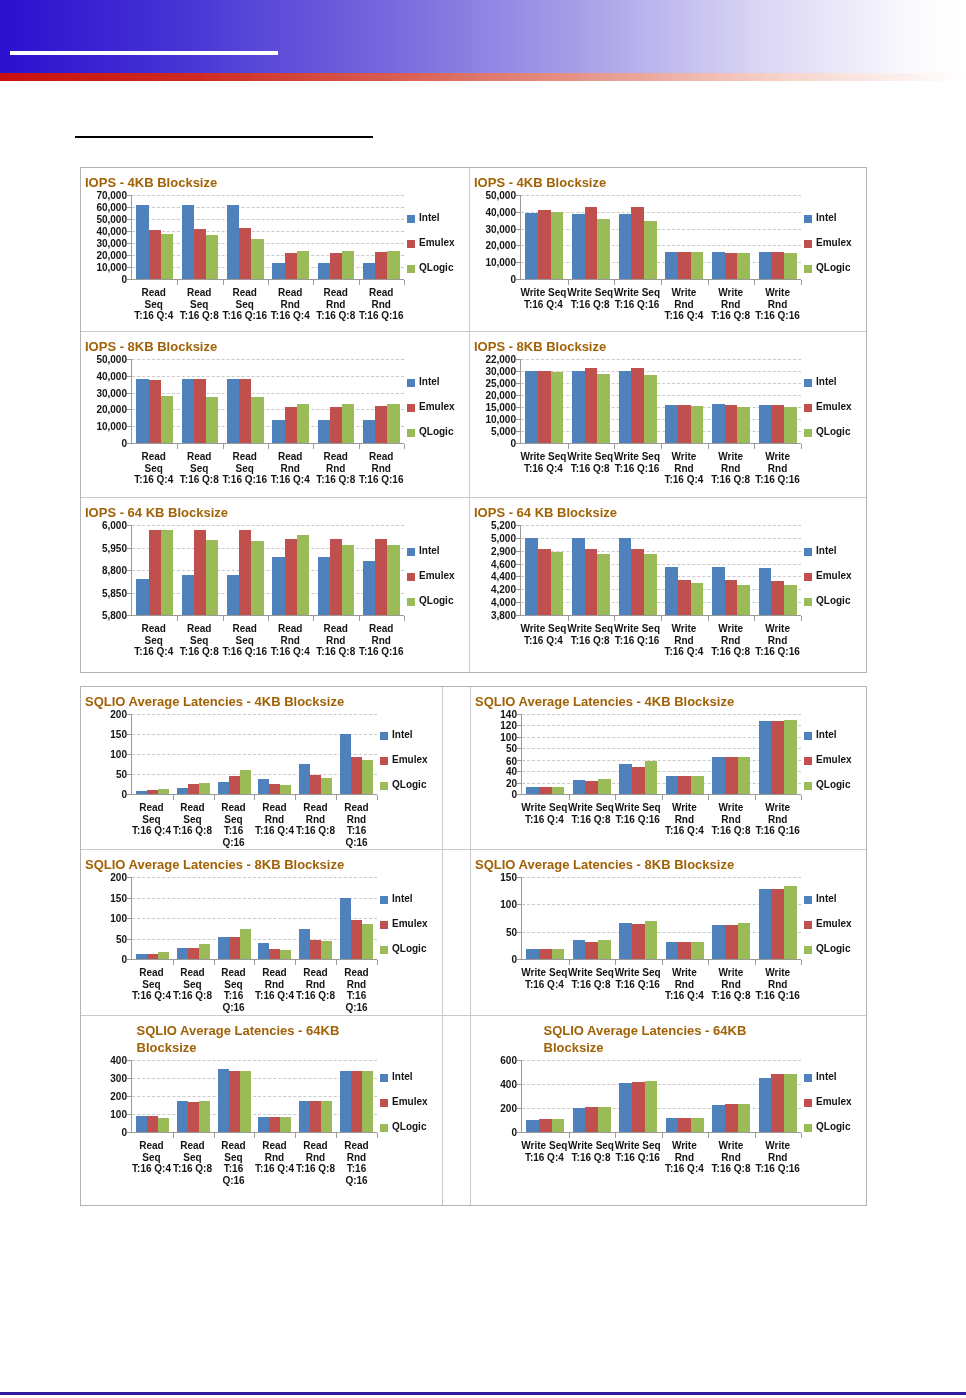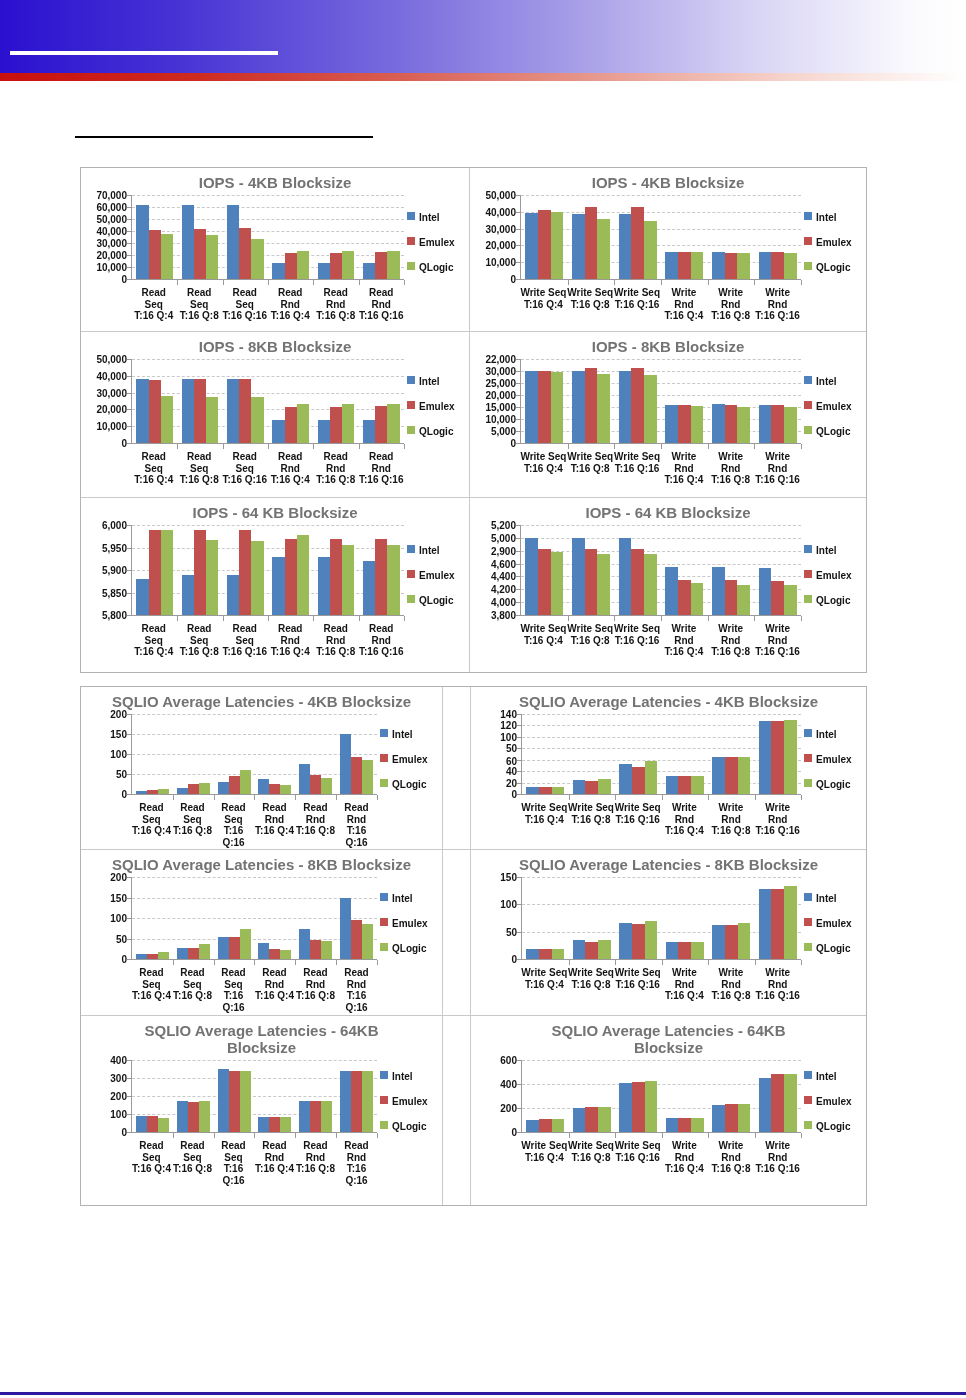--- a/index.html
+++ b/index.html
@@ -21,37 +21,37 @@
   #box-sqlio{top:686px;height:520px;}
   .grid{display:grid;width:100%;height:100%;}
   #box-iops .grid{grid-template-columns:389px 1fr;grid-template-rows:164px 166px 1fr;}
   #box-sqlio .grid{grid-template-columns:362px 28px 1fr;grid-template-rows:163px 166px 1fr;}
   .chart-cell{box-sizing:border-box;border-right:1px solid #c9c9c9;border-bottom:1px solid #c9c9c9;
     padding:5px 4px 0 4px;overflow:hidden;background:#fff;}
   .spacer{box-sizing:border-box;border-right:1px solid #c9c9c9;border-bottom:1px solid #c9c9c9;}
   .no-r{border-right:none;}
   .no-b{border-bottom:none;}
   
-  .chart-title{font-weight:bold;font-size:15px;line-height:17px;text-align:center;color:#737373;margin:1px auto 4px;}
+  .chart-title{font-weight:bold;font-size:13px;line-height:17px;text-align:left;color:#a16207;margin:1px auto 4px;}
   .wrap-title{max-width:250px;}
   .chart-main{display:flex;align-items:flex-start;}
   .yaxis{position:relative;width:46px;flex:none;}
   .ylab{position:absolute;right:4px;font-size:10px;font-weight:bold;color:#141414;white-space:nowrap;}
   .plot-col{flex:1;min-width:0;}
   .plot{position:relative;border-left:1px solid #9a9a9a;border-bottom:1px solid #9a9a9a;}
   .gridline{position:absolute;left:0;right:0;height:0;border-top:1px dashed #c9c9c9;}
   .ytick{position:absolute;left:-5px;width:4px;height:1px;background:#9a9a9a;}
   .groups{position:absolute;left:0;right:0;top:0;bottom:0;display:flex;}
   .group{flex:1;position:relative;display:flex;align-items:flex-end;justify-content:center;}
   .group::after{content:"";position:absolute;right:-1px;bottom:-6px;width:1px;height:5px;background:#9a9a9a;}
   .bar{width:27%;min-height:1px;}
   .cats{display:flex;margin-top:7px;padding-bottom:2px;}
   .cat{flex:1;text-align:center;font-size:10px;font-weight:bold;line-height:11.5px;color:#141414;}
   .legend{flex:none;width:58px;display:flex;flex-direction:column;justify-content:center;gap:14px;margin-left:3px;}
-  .legend-item{display:flex;align-items:flex-start;gap:4px;font-size:10px;font-weight:bold;color:#141414;}
+  .legend-item{display:flex;align-items:flex-end;gap:4px;font-size:10px;font-weight:bold;color:#141414;}
   .legend-swatch{width:8px;height:8px;flex:none;}
 </style>
 </head>
 <body>
 
 <div class="header-band">
   <div class="header-rule"></div>
 </div>
 <div class="red-band"></div>
 <div class="title-underline"></div>
@@ -397,21 +397,21 @@
             </div>
           </div>
         </div>
       </div>
     <div class="chart-cell no-b">
         <div class="chart-title">IOPS - 64 KB Blocksize</div>
         <div class="chart-main">
           <div class="yaxis" style="height:90px">
             <div class="ylab" style="top:85.0px">5,800</div>
             <div class="ylab" style="top:62.5px">5,850</div>
-            <div class="ylab" style="top:40.0px">5,900</div>
+            <div class="ylab" style="top:40.0px">8,800</div>
             <div class="ylab" style="top:17.5px">5,950</div>
             <div class="ylab" style="top:-5.0px">6,000</div>
           </div>
           <div class="plot-col">
             <div class="plot" style="height:90px">
               <div class="ytick" style="top:90.0px"></div>
               <div class="ytick" style="top:67.5px"></div>
               <div class="gridline" style="top:67.5px"></div>
               <div class="ytick" style="top:45.0px"></div>
               <div class="gridline" style="top:45.0px"></div>

